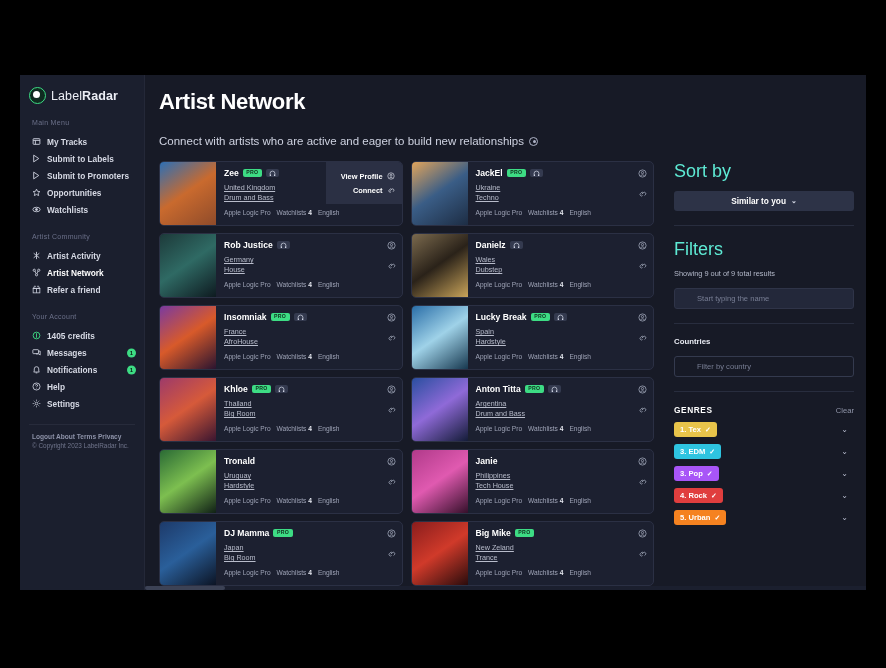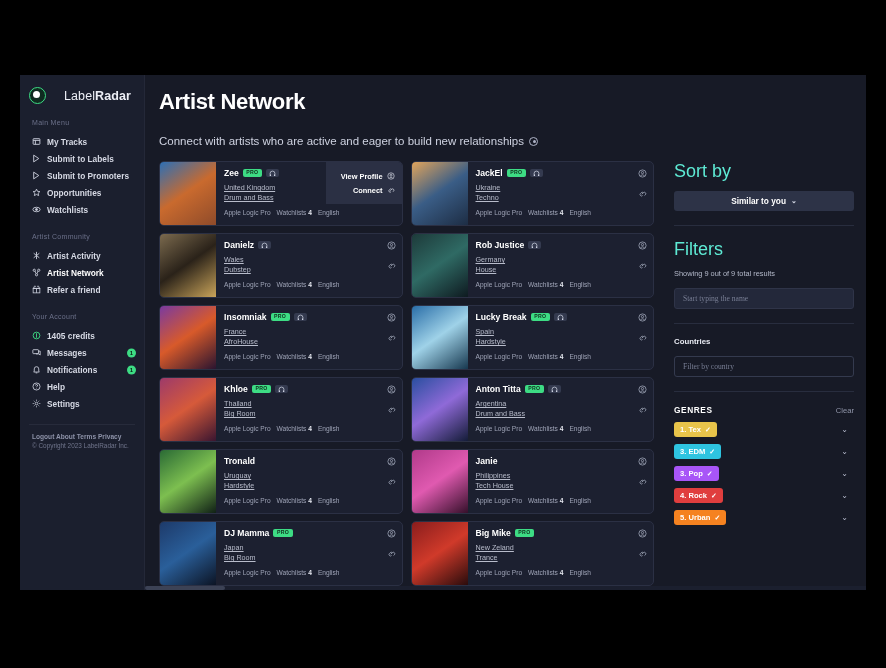--- a/index.html
+++ b/index.html
@@ -20,21 +20,21 @@
 
   
   .sidebar {
     width: 125px;
     background: #1b1f2e;
     border-right: 1px solid #242838;
     padding: 8px 0 0 0;
     position: relative;
     flex: 0 0 125px;
   }
-  .logo-row { display: flex; align-items: center; gap: 18px; padding: 4px 0 0 9px; }
+  .logo-row { display: flex; align-items: center; gap: 5px; padding: 4px 0 0 9px; }
   .logo-mark {
     width: 17px; height: 17px; border-radius: 50%;
     background: #0f2b20;
     border: 1.5px solid #3ddc84;
     position: relative;
     flex: 0 0 17px;
   }
   .logo-mark::after {
     content: ""; position: absolute;
     width: 7px; height: 7px; border-radius: 50%;
@@ -166,22 +166,22 @@
     height: 20px; display: flex; align-items: center; justify-content: center;
     gap: 5px; font-size: 8.3px; font-weight: 700; color: #ffffff;
     cursor: pointer;
   }
   .sort-select .chev { font-size: 7px; color: #d5d9e6; }
   .rp-divider { height: 1px; background: #282d3e; margin: 14px 0 13px; }
   .rp-sub { font-size: 7.4px; color: #b4b9ca; margin-top: 3px; }
   .rp-input {
     margin-top: 10px; height: 21px; border-radius: 3px;
     background: #23283a; border: 1px solid #2f3448;
-    display: flex; align-items: center; padding: 0 8px;
-    font-size: 7.6px; color: #787e94; cursor: text; font-family: Liberation Serif, serif;
+    display: flex; align-items: center; padding: 0 22px;
+    font-size: 7.6px; color: #787e94; cursor: text;
   }
   .rp-label { font-size: 7.8px; font-weight: 700; color: #e8eaf2; }
   .rp-input.plain { background: transparent; border: 1px solid #343a4e; margin-top: 10px; }
 
   .genres-head {
     display: flex; align-items: center; justify-content: space-between;
     margin-top: 4px;
   }
   .genres-title { font-size: 8.3px; font-weight: 700; color: #ffffff; letter-spacing: .6px; }
   .genres-clear { font-size: 7.6px; color: #9196aa; cursor: pointer; }
@@ -437,74 +437,74 @@
                 </span>
                 <span class="ci">
                   <svg viewBox="0 0 16 16" fill="none" stroke="currentColor" stroke-width="1.4">
                     <path d="M6.6 9.4a2.8 2.8 0 000 0l2.8-2.8a2.6 2.6 0 013.7 3.7l-1.3 1.3"></path>
                     <path d="M9.4 6.6a2.6 2.6 0 00-3.7 0L4.4 7.9a2.6 2.6 0 003.7 3.7"></path>
                   </svg>
                 </span>
               </div>
             </div>
             <div class="card">
+              <div class="card-thumb" style="background: linear-gradient(145deg, rgb(29, 58, 58) 0%, rgb(47, 106, 100) 48%, rgb(14, 26, 32) 100%);"></div>
+              <div class="card-body">
+                <div class="name-row">
+                  <span class="artist-name">Rob Justice</span>
+                  <span class="badge-chip">
+                    <svg viewBox="0 0 16 16" fill="none" stroke="#cfd4e2" stroke-width="1.7">
+                      <path d="M2.5 10V8a5.5 5.5 0 0111 0v2"></path>
+                      <rect x="1.5" y="9.5" width="3.2" height="4.2" rx="1.2" fill="#cfd4e2" stroke="none"></rect>
+                      <rect x="11.3" y="9.5" width="3.2" height="4.2" rx="1.2" fill="#cfd4e2" stroke="none"></rect>
+                    </svg>
+                  </span>
+                </div>
+                <div class="meta-line">
+                  <div>Germany</div>
+                  <div>House</div>
+                </div>
+                <div class="tag-line">
+                  <span>Apple Logic Pro</span>
+                  <span>Watchlists <b>4</b></span>
+                  <span>English</span>
+                </div>
+              </div>
+              <div class="card-icons">
+                <span class="ci">
+                  <svg viewBox="0 0 16 16" fill="none" stroke="currentColor" stroke-width="1.3">
+                    <circle cx="8" cy="8" r="6.4"></circle>
+                    <circle cx="8" cy="6.4" r="2"></circle>
+                    <path d="M4.3 12.6a4.2 4.2 0 017.4 0"></path>
+                  </svg>
+                </span>
+                <span class="ci">
+                  <svg viewBox="0 0 16 16" fill="none" stroke="currentColor" stroke-width="1.4">
+                    <path d="M6.6 9.4a2.8 2.8 0 000 0l2.8-2.8a2.6 2.6 0 013.7 3.7l-1.3 1.3"></path>
+                    <path d="M9.4 6.6a2.6 2.6 0 00-3.7 0L4.4 7.9a2.6 2.6 0 003.7 3.7"></path>
+                  </svg>
+                </span>
+              </div>
+            </div>
+            <div class="card">
               <div class="card-thumb" style="background: linear-gradient(145deg, rgb(123, 106, 78) 0%, rgb(42, 34, 25) 48%, rgb(201, 164, 90) 100%);"></div>
               <div class="card-body">
                 <div class="name-row">
                   <span class="artist-name">Danielz</span>
                   <span class="badge-chip">
                     <svg viewBox="0 0 16 16" fill="none" stroke="#cfd4e2" stroke-width="1.7">
                       <path d="M2.5 10V8a5.5 5.5 0 0111 0v2"></path>
                       <rect x="1.5" y="9.5" width="3.2" height="4.2" rx="1.2" fill="#cfd4e2" stroke="none"></rect>
                       <rect x="11.3" y="9.5" width="3.2" height="4.2" rx="1.2" fill="#cfd4e2" stroke="none"></rect>
                     </svg>
                   </span>
                 </div>
                 <div class="meta-line">
                   <div>Wales</div>
                   <div>Dubstep</div>
-                </div>
-                <div class="tag-line">
-                  <span>Apple Logic Pro</span>
-                  <span>Watchlists <b>4</b></span>
-                  <span>English</span>
-                </div>
-              </div>
-              <div class="card-icons">
-                <span class="ci">
-                  <svg viewBox="0 0 16 16" fill="none" stroke="currentColor" stroke-width="1.3">
-                    <circle cx="8" cy="8" r="6.4"></circle>
-                    <circle cx="8" cy="6.4" r="2"></circle>
-                    <path d="M4.3 12.6a4.2 4.2 0 017.4 0"></path>
-                  </svg>
-                </span>
-                <span class="ci">
-                  <svg viewBox="0 0 16 16" fill="none" stroke="currentColor" stroke-width="1.4">
-                    <path d="M6.6 9.4a2.8 2.8 0 000 0l2.8-2.8a2.6 2.6 0 013.7 3.7l-1.3 1.3"></path>
-                    <path d="M9.4 6.6a2.6 2.6 0 00-3.7 0L4.4 7.9a2.6 2.6 0 003.7 3.7"></path>
-                  </svg>
-                </span>
-              </div>
-            </div>
-            <div class="card">
-              <div class="card-thumb" style="background: linear-gradient(145deg, rgb(29, 58, 58) 0%, rgb(47, 106, 100) 48%, rgb(14, 26, 32) 100%);"></div>
-              <div class="card-body">
-                <div class="name-row">
-                  <span class="artist-name">Rob Justice</span>
-                  <span class="badge-chip">
-                    <svg viewBox="0 0 16 16" fill="none" stroke="#cfd4e2" stroke-width="1.7">
-                      <path d="M2.5 10V8a5.5 5.5 0 0111 0v2"></path>
-                      <rect x="1.5" y="9.5" width="3.2" height="4.2" rx="1.2" fill="#cfd4e2" stroke="none"></rect>
-                      <rect x="11.3" y="9.5" width="3.2" height="4.2" rx="1.2" fill="#cfd4e2" stroke="none"></rect>
-                    </svg>
-                  </span>
-                </div>
-                <div class="meta-line">
-                  <div>Germany</div>
-                  <div>House</div>
                 </div>
                 <div class="tag-line">
                   <span>Apple Logic Pro</span>
                   <span>Watchlists <b>4</b></span>
                   <span>English</span>
                 </div>
               </div>
               <div class="card-icons">
                 <span class="ci">
                   <svg viewBox="0 0 16 16" fill="none" stroke="currentColor" stroke-width="1.3">

